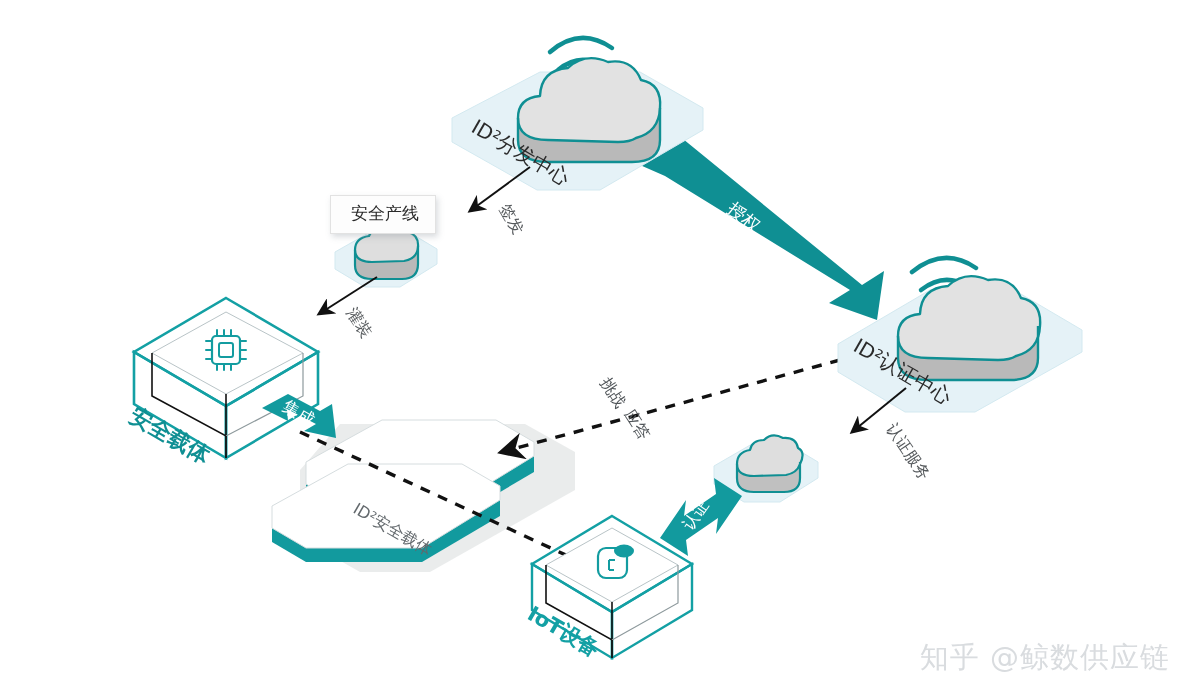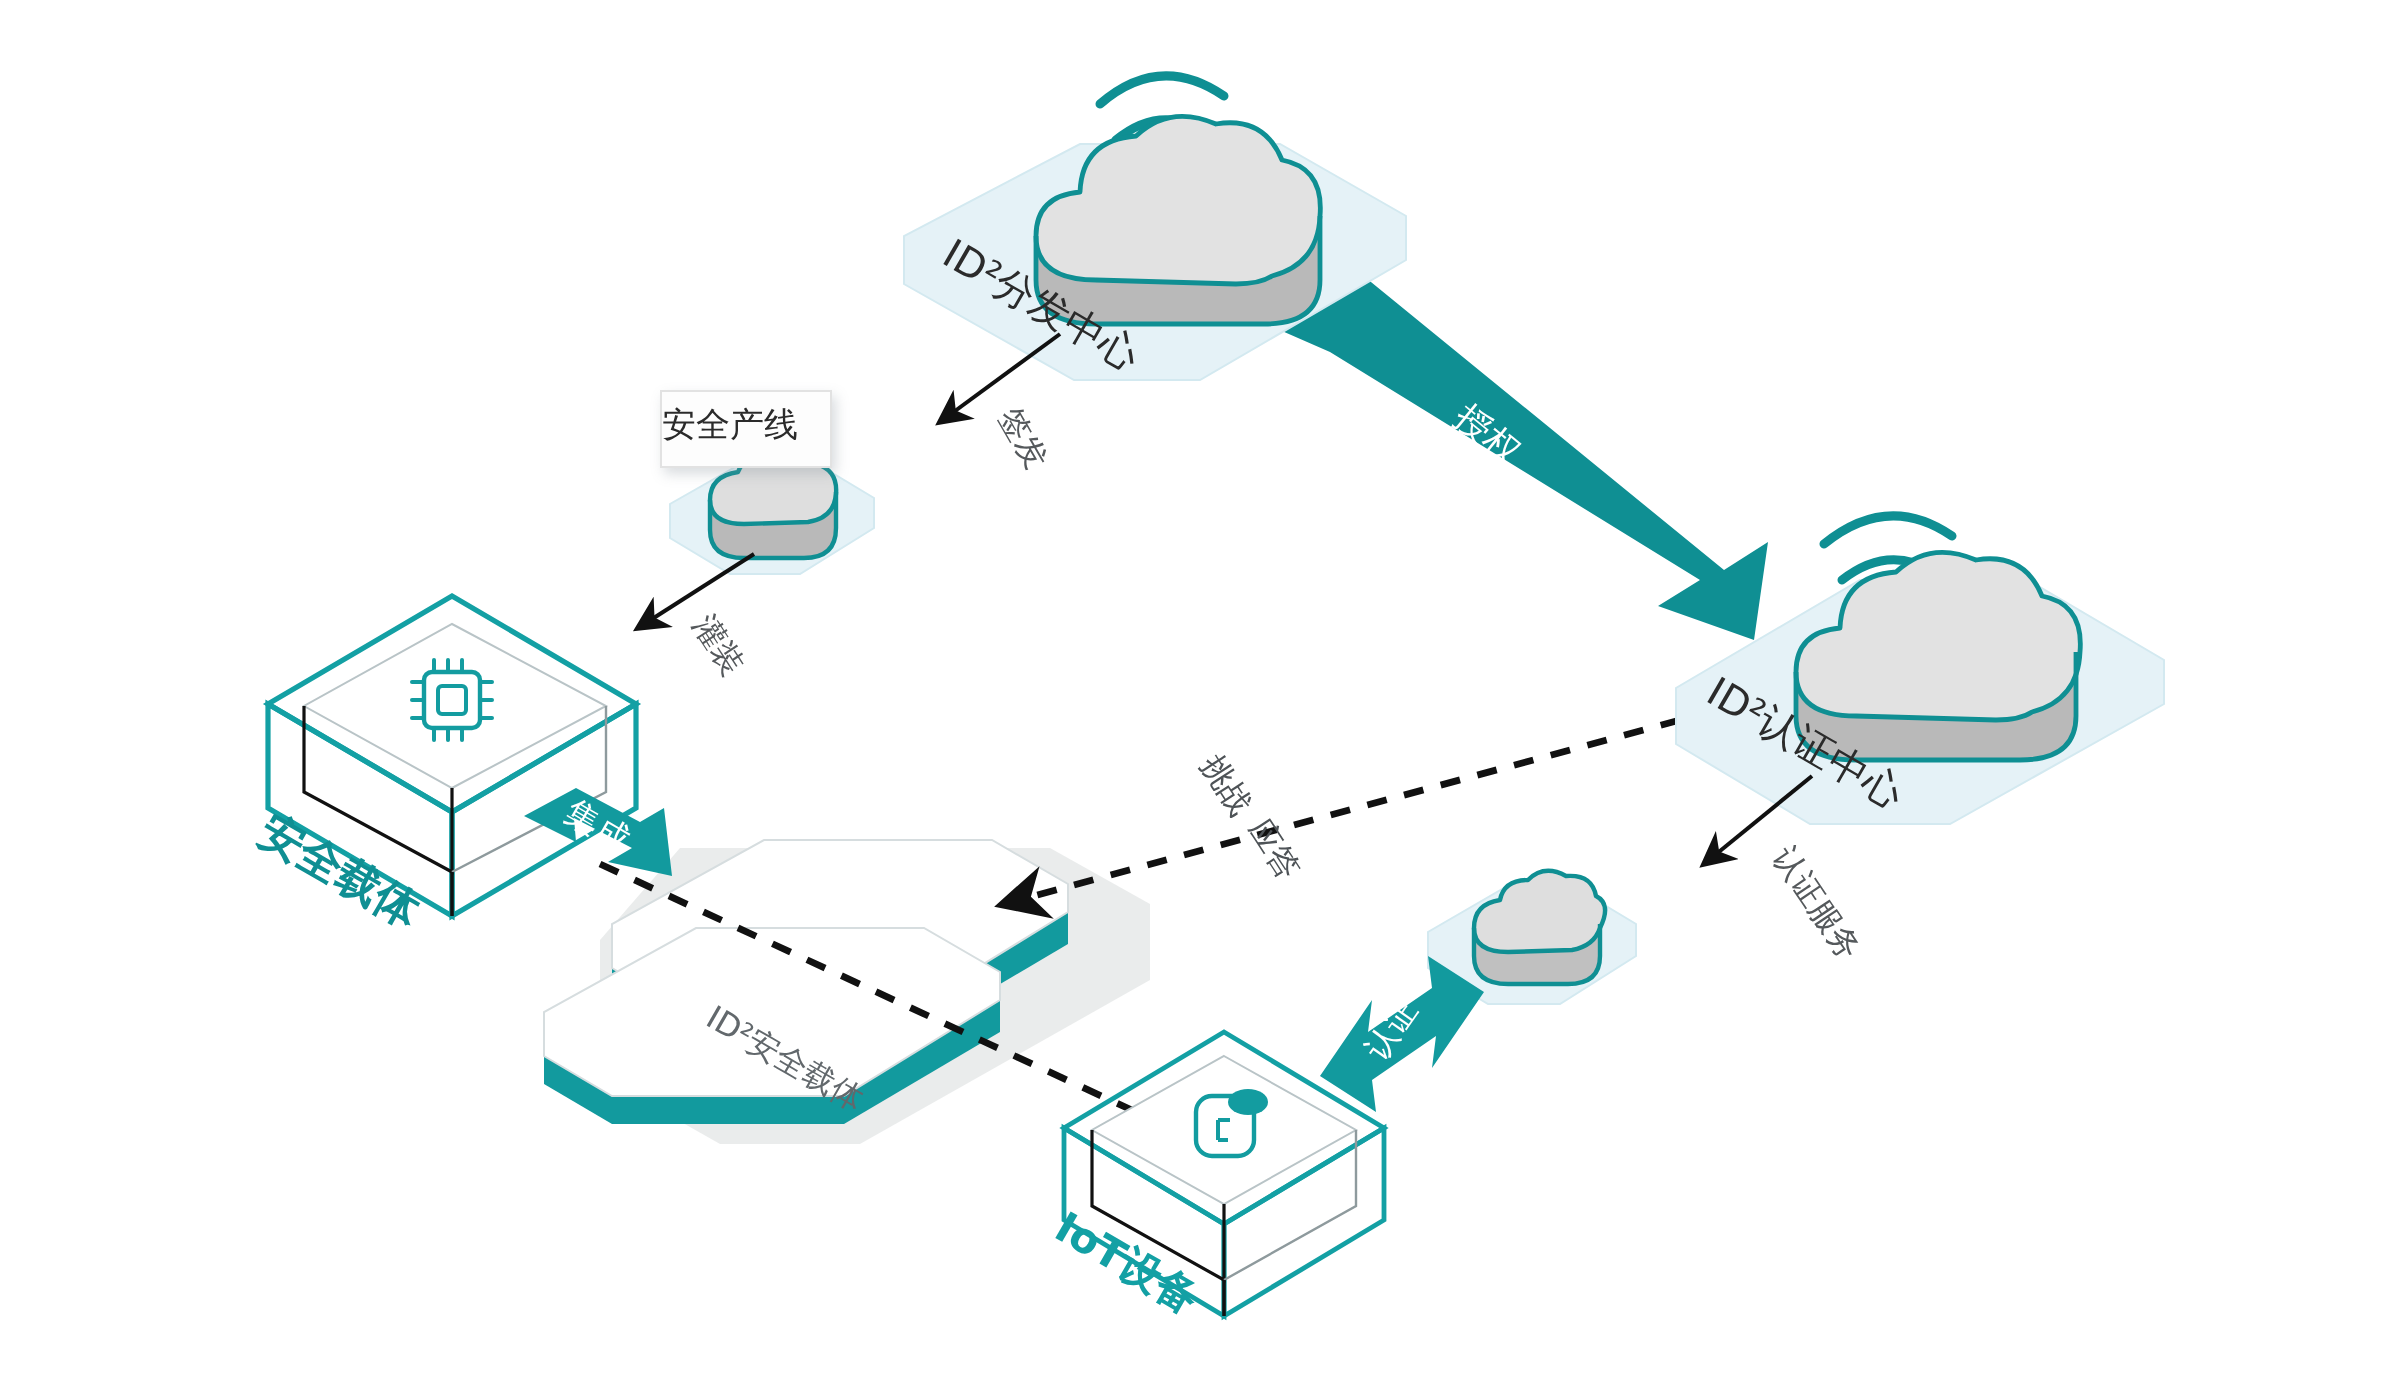--- a/index.html
+++ b/index.html
@@ -25,21 +25,21 @@
     height: 700px;
   }
   .callout {
     position: absolute;
     background: #fdfdfd;
     border: 1px solid #e2e2e2;
     box-shadow: 2px 3px 6px rgba(130,140,150,0.30);
     color: #2b2b2b;
     font-size: 17px;
     line-height: 1;
-    padding: 9px 16px 11px 0;
+    padding: 9px 16px 11px 20px;
     white-space: nowrap;
     font-family: "DejaVu Sans", "Liberation Sans", sans-serif;
   }
   .watermark {
     position: absolute;
     right: 22px;
     bottom: 22px;
     color: #d9dcdf;
     font-size: 29px;
     letter-spacing: 1px;
@@ -222,14 +222,15 @@
       <path d="M612,640 L612,658" fill="none" stroke="#111111" stroke-width="1.8"></path>
       <text x="526" y="618" fill="#13a0a4" font-size="21" font-weight="bold" transform="rotate(30 526 618)">IoT设备</text>
     </g>
   </svg>
 
   <div class="callout" style="left:330px; top:195px;">
     <span>安全产线</span>
   </div>
 
 
+  <div class="watermark">知乎 @鲸数供应链</div>
 
 </div>
 
 </body></html>

